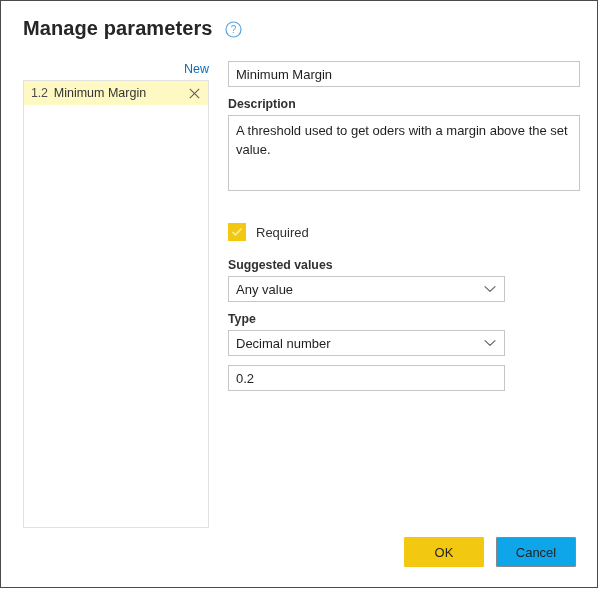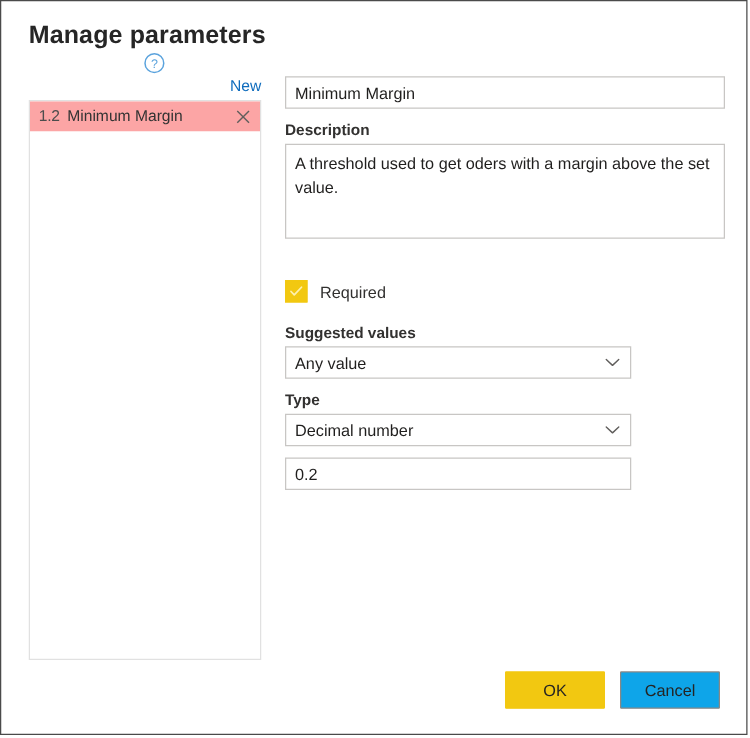--- a/index.html
+++ b/index.html
@@ -22,21 +22,20 @@
     overflow: hidden;
   }
 
   
   .title-row {
     position: absolute;
     left: 22px;
     top: 14px;
     display: flex;
     align-items: center;
-    flex-direction: column;
   }
   .dialog-title {
     font-size: 20px;
     font-weight: 600;
     color: #262626;
     letter-spacing: 0.1px;
     line-height: 26px;
   }
   .help-icon {
     margin-left: 12px;
@@ -75,21 +74,21 @@
     background: #ffffff;
     height: 448px;
     box-sizing: border-box;
     overflow: hidden;
   }
   .param-item {
     display: flex;
     align-items: center;
     height: 24px;
     padding: 0 6px 0 7px;
-    background: #fca5a5;
+    background: #fef9c3;
     cursor: pointer;
     box-sizing: border-box;
   }
   .param-type-icon {
     font-size: 12.5px;
     color: #4c4c4c;
     font-weight: 400;
     margin-right: 6px;
     letter-spacing: -0.2px;
     flex: 0 0 auto;

